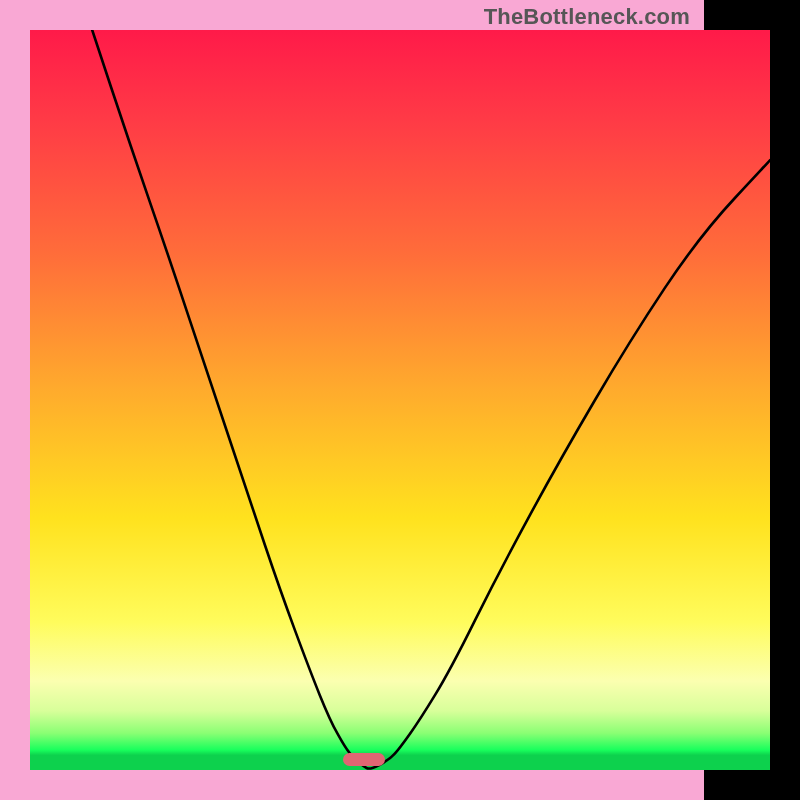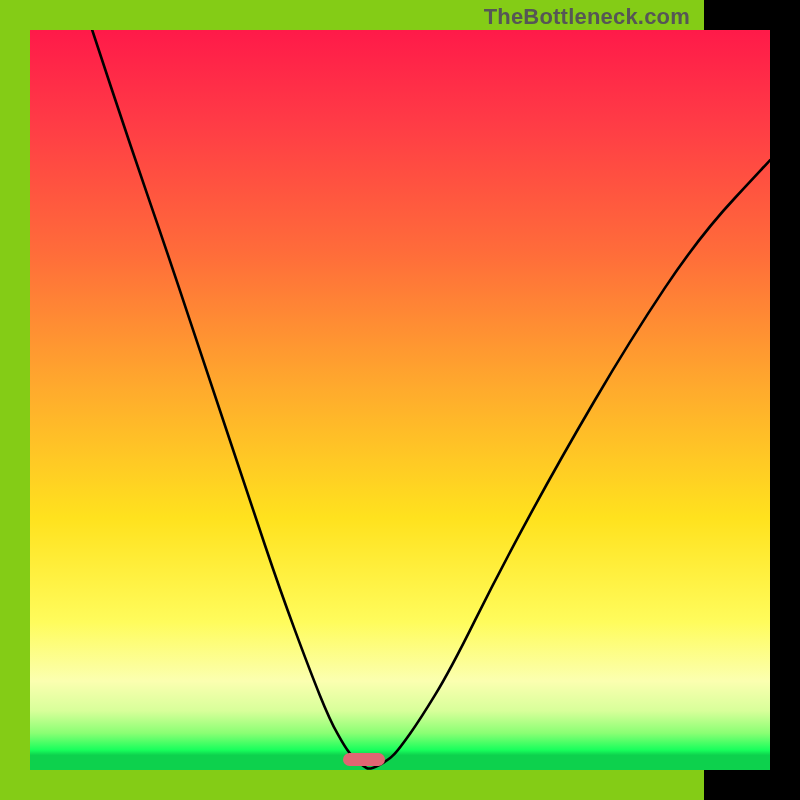--- a/index.html
+++ b/index.html
@@ -8,21 +8,21 @@
     width: 800px;
     height: 800px;
     overflow: hidden;
     background: #000;
     font-family: Arial, Helvetica, sans-serif;
   }
   .frame {
     position: relative;
     width: 704px;
     height: 800px;
-    background: #84cc16;
+    background: #f9a8d4;
   }
   .watermark {
     position: absolute;
     top: 4px;
     right: 14px;
     color: #565656;
     font-size: 22px;
     font-weight: 600;
     letter-spacing: 0.2px;
     z-index: 20;

